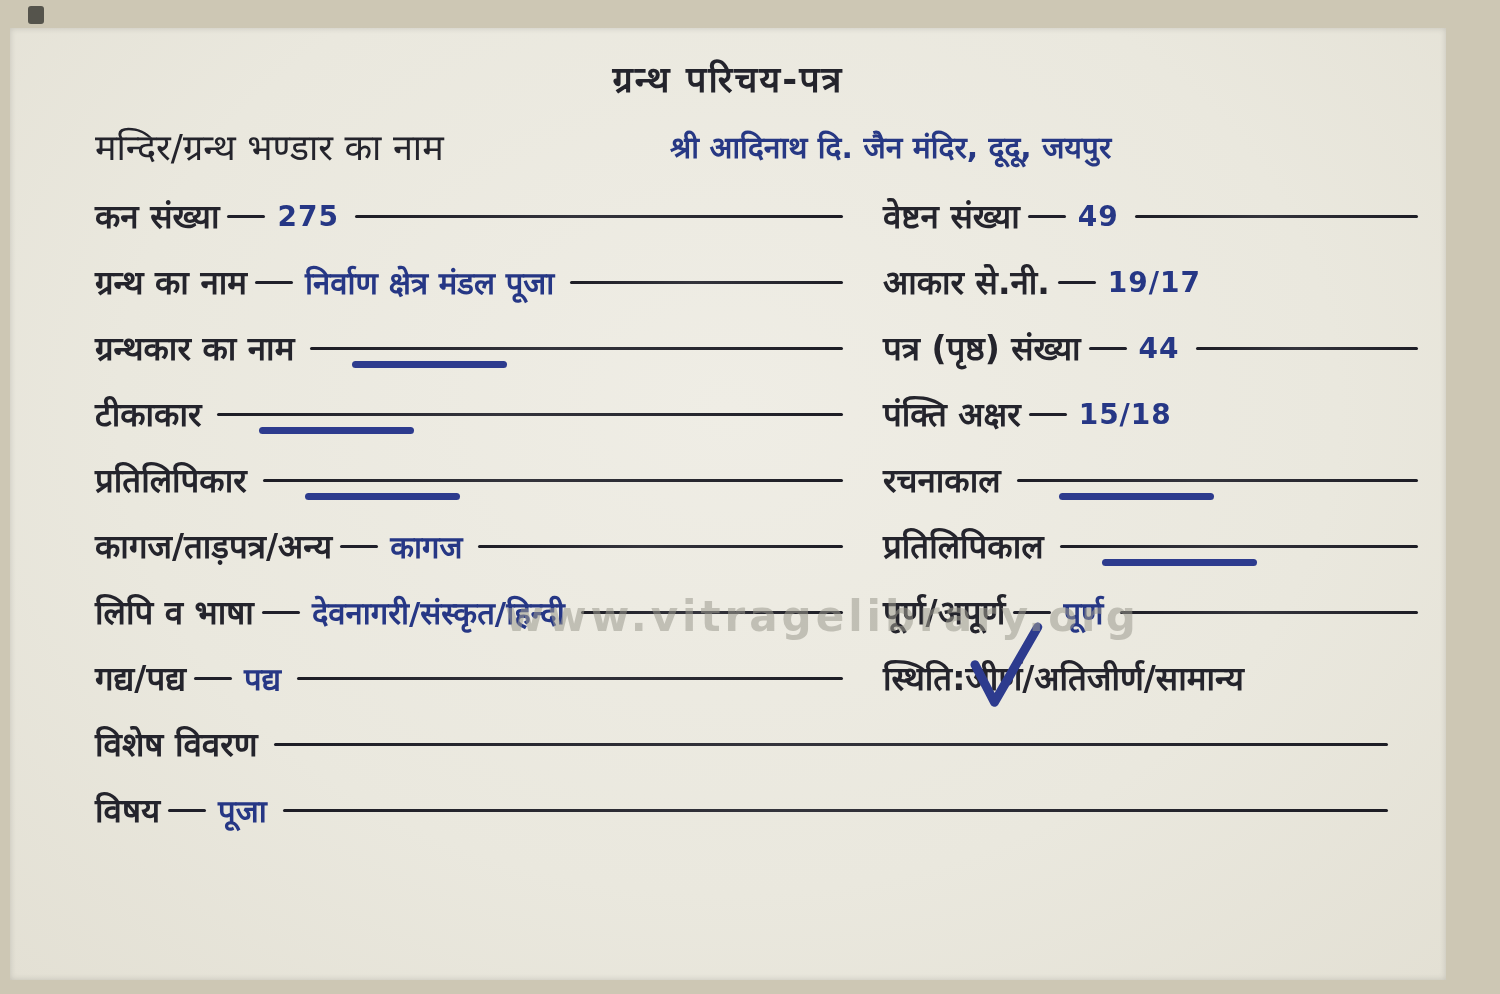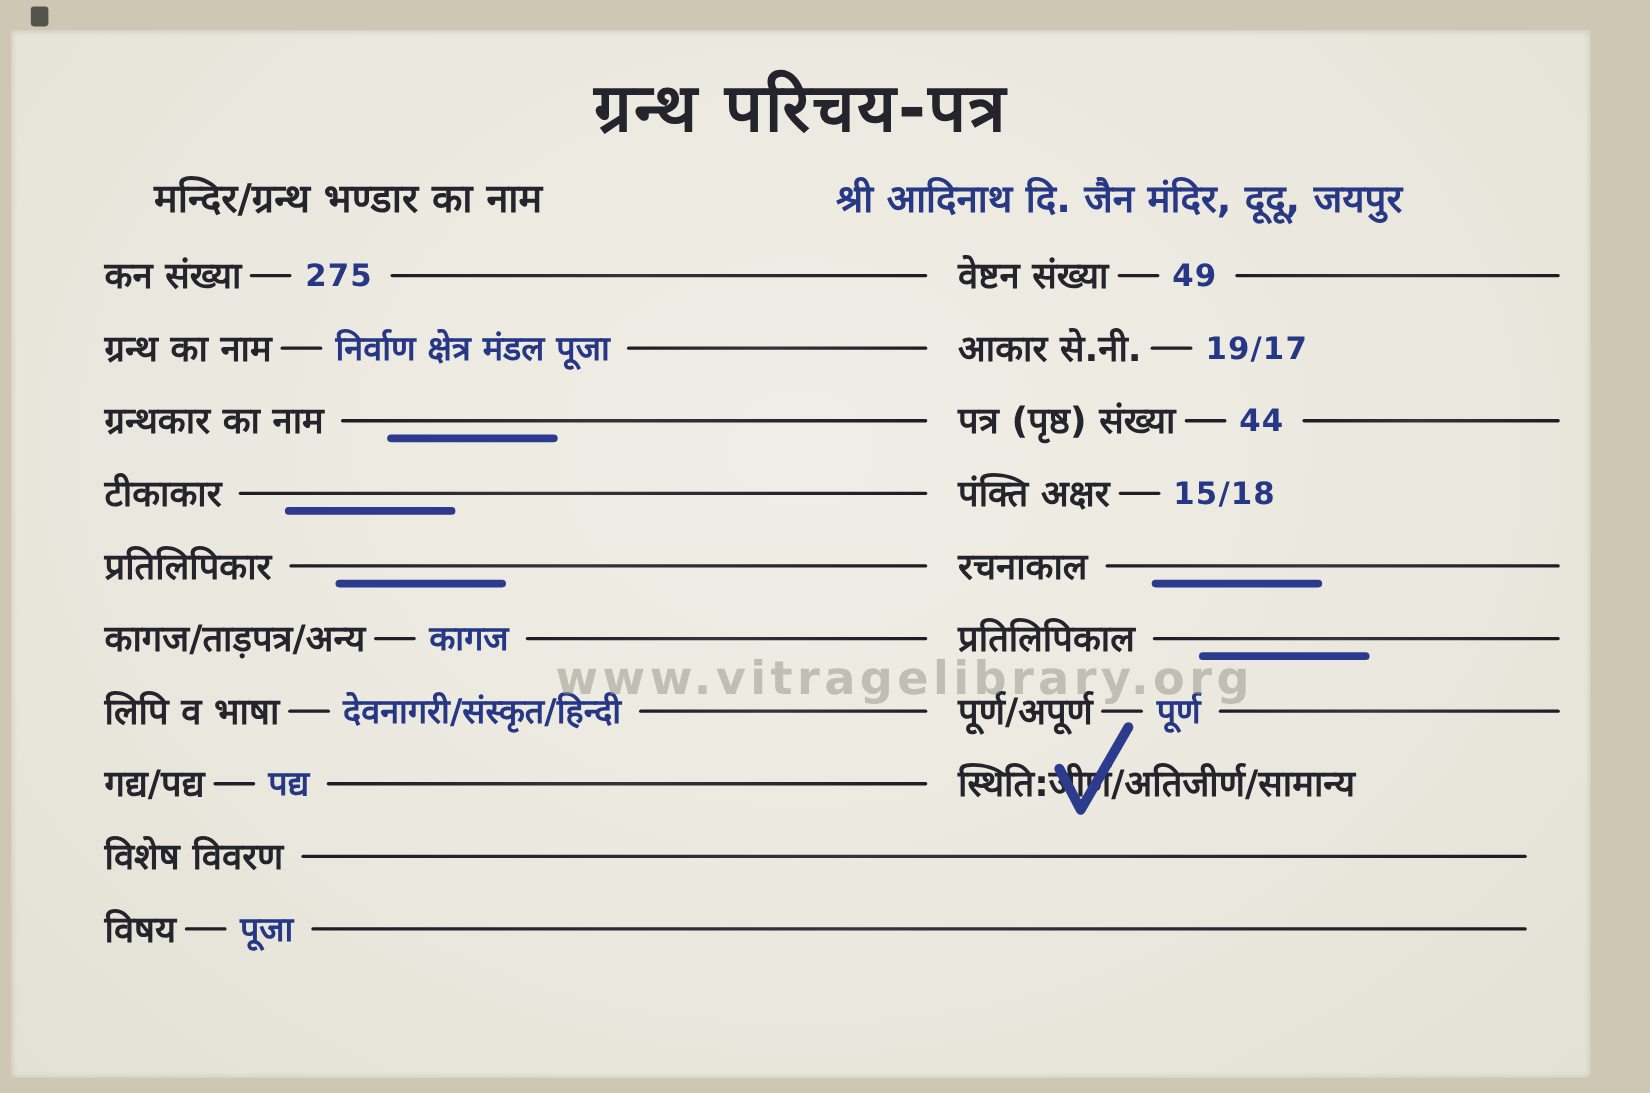--- a/index.html
+++ b/index.html
@@ -9,27 +9,27 @@
     font-family:"DejaVu Sans","Liberation Sans",sans-serif;
   }
   .card{
     position:absolute;left:10px;top:28px;right:54px;bottom:14px;
     background:#eceae1;
     background-image:radial-gradient(ellipse at 50% 40%, #efede5 0%, #eae8de 60%, #e3e0d4 100%);
     box-shadow:0 0 6px rgba(0,0,0,0.15) inset;
   }
   .corner-mark{position:absolute;left:18px;top:-22px;width:16px;height:18px;background:#55544c;border-radius:3px;}
   .title{
-    text-align:center;margin-top:26px;font-size:61px;font-weight:bold;
+    text-align:center;margin-top:26px;font-size:36px;font-weight:bold;
     color:#24242c;letter-spacing:2px;
   }
   .header-row{display:flex;margin:16px 30px 0 85px;white-space:nowrap;}
-  .header-label{font-size:36px;font-weight:bold;color:#24242c;width:575px;line-height:58px;margin-left:45px;}
-  .header-value{font-size:35px;font-weight:bold;color:#273884;line-height:58px;margin-left:45px;}
-  .twocol{display:flex;margin:10px 28px 0 85px;}
+  .header-label{font-size:36px;font-weight:normal;color:#24242c;width:575px;line-height:58px;}
+  .header-value{font-size:30px;font-weight:bold;color:#273884;line-height:58px;}
+  .twocol{display:flex;margin:10px 28px 0 85px;gap:12px;}
   .col-left{width:748px;}
   .col-right{flex:1;margin-left:28px;}
   .fullcol{margin:0 58px 0 85px;}
   .row{height:66px;display:flex;align-items:flex-start;position:relative;white-space:nowrap;}
   .label{font-size:33px;font-weight:bold;color:#24242c;line-height:60px;}
   .tick{width:38px;height:3px;background:#20202a;margin:28px 12px 0 8px;flex:none;border-radius:2px;}
   .value{font-size:31px;font-weight:bold;color:#263785;line-height:60px;}
   .value.num{font-size:28px;letter-spacing:1px;}
   .fill{flex:1;position:relative;height:66px;margin-left:16px;}
   .bline{position:absolute;left:0;right:0;top:28px;height:3px;border-radius:2px;

